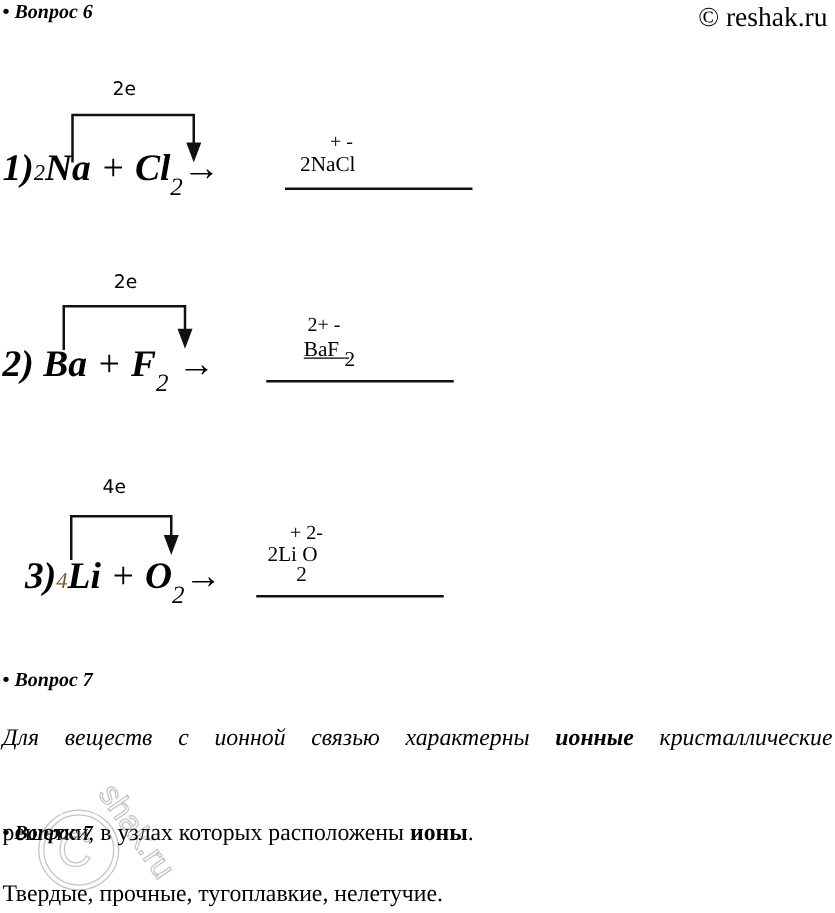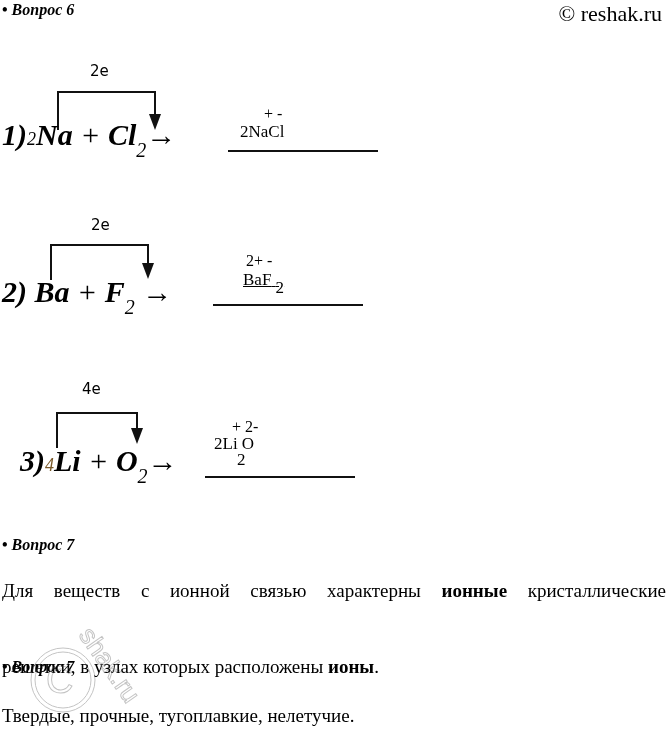--- a/index.html
+++ b/index.html
@@ -84,21 +84,21 @@
   <div class="abs charge" style="left:232px; top:418px;">+  2-</div>
   <div class="abs product" style="left:214px; top:434px;">2Li O</div>
   <div class="abs product" style="left:237px; top:450px;">2</div>
   <div class="answer-line" style="left:205px; top:476px; width:150px;"></div>
 </div>
 
 <div class="abs qhead" style="left:2px; top:536px;">
   <span class="bullet">•</span>
   <span>Вопрос 7</span>
 </div>
-<div class="abs para justify" style="top:580px;">
+<div class="abs para justify" style="top:580px;font-style:italic;">
   <span>Для веществ с ионной связью характерны </span><b>ионные</b><span> кристаллические</span>
 </div>
 <div class="abs para" style="top:612px;margin-top:44px;">
   <span>решетки, в узлах которых расположены </span><b>ионы</b><span>.</span>
 </div>
 
 <div class="abs qhead" style="left:2px; top:658px;">
   <span class="bullet">•</span>
   <span>Вопрос 7</span>
 </div>

